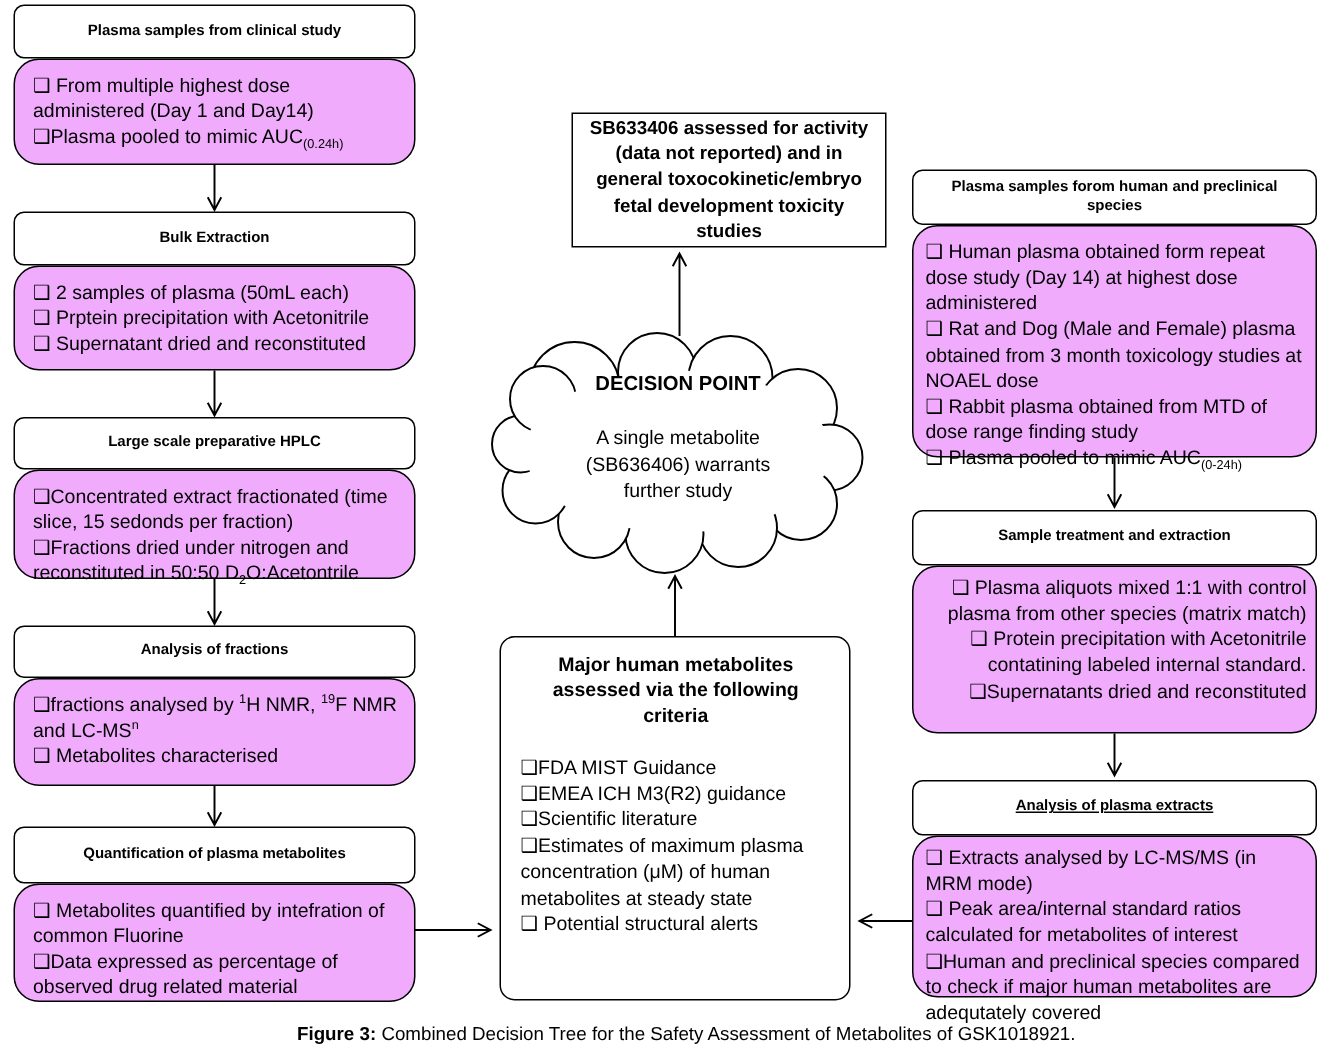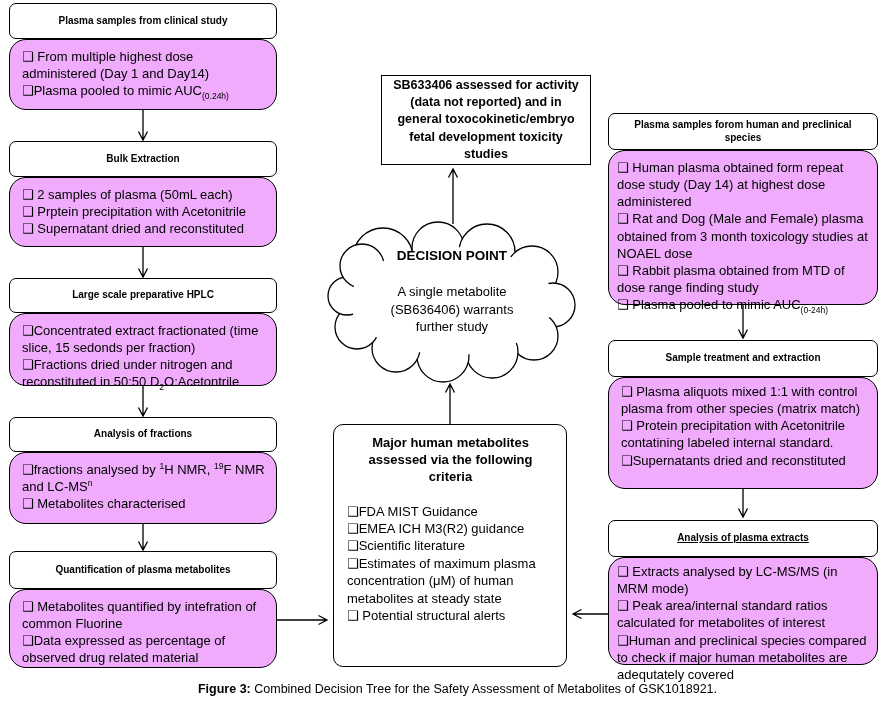--- a/index.html
+++ b/index.html
@@ -144,21 +144,21 @@
 
   <div class="flow-head abs" style="left:608px;top:113px;width:270px;height:37px;">Plasma samples forom human and preclinical species</div>
   <div class="flow-body abs" style="left:608px;top:150px;width:270px;height:155px;padding-left:8px;">
       <div class="li">❑  Human plasma obtained form repeat dose study (Day 14) at highest dose administered</div>
       <div class="li">❑ Rat and Dog (Male and Female) plasma obtained from 3 month toxicology studies at NOAEL dose</div>
       <div class="li">❑ Rabbit plasma obtained from MTD of dose range finding study</div>
       <div class="li">❑ Plasma pooled to mimic AUC<sub>(0-24h)</sub></div>
     </div>
 
   <div class="flow-head abs" style="left:608px;top:340px;width:270px;height:37px;">Sample treatment and extraction</div>
-  <div class="flow-body abs" style="left:608px;top:377px;width:270px;height:112px;padding-left:12px;padding-top:5px;">
+  <div class="flow-body abs" style="left:608px;top:377px;width:270px;height:112px;padding-left:12px;padding-top:5px;text-align:right;">
       <div class="li">❑ Plasma aliquots mixed 1:1 with control plasma from other species (matrix match)</div>
       <div class="li">❑ Protein precipitation with Acetonitrile contatining labeled internal standard.</div>
       <div class="li">❑Supernatants dried and reconstituted</div>
     </div>
 
   <div class="flow-head abs" style="left:608px;top:520px;width:270px;height:37px;text-decoration:underline;">Analysis of plasma extracts</div>
   <div class="flow-body abs" style="left:608px;top:557px;width:270px;height:108px;padding-left:8px;padding-top:5px;">
       <div class="li">❑ Extracts analysed by LC-MS/MS (in MRM mode)</div>
       <div class="li">❑ Peak area/internal standard ratios calculated for metabolites of interest</div>
       <div class="li">❑Human and preclinical species compared to check if major human metabolites are adequtately covered</div>

